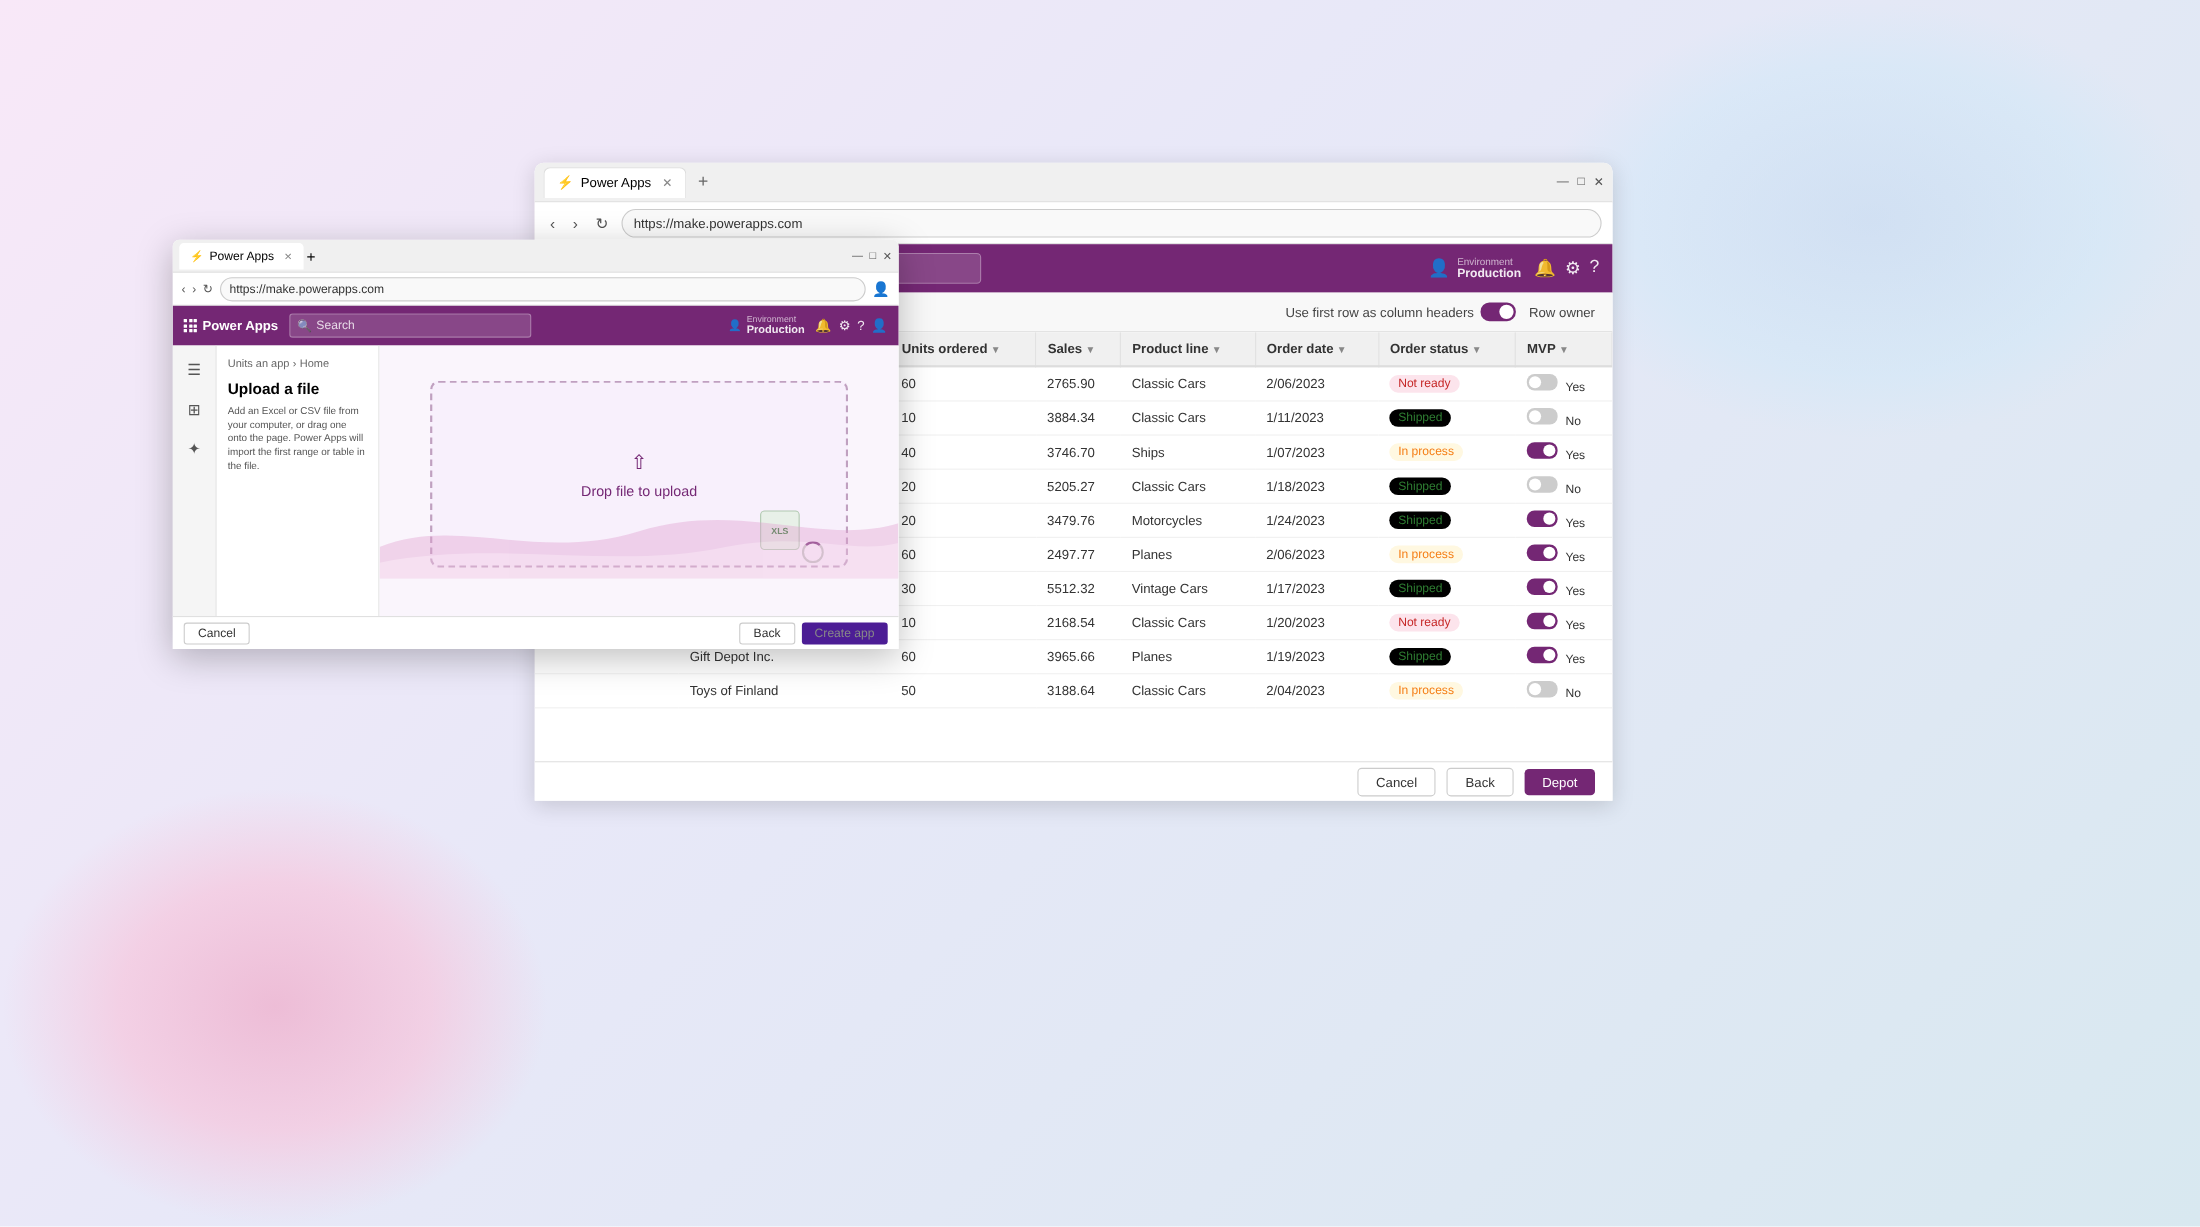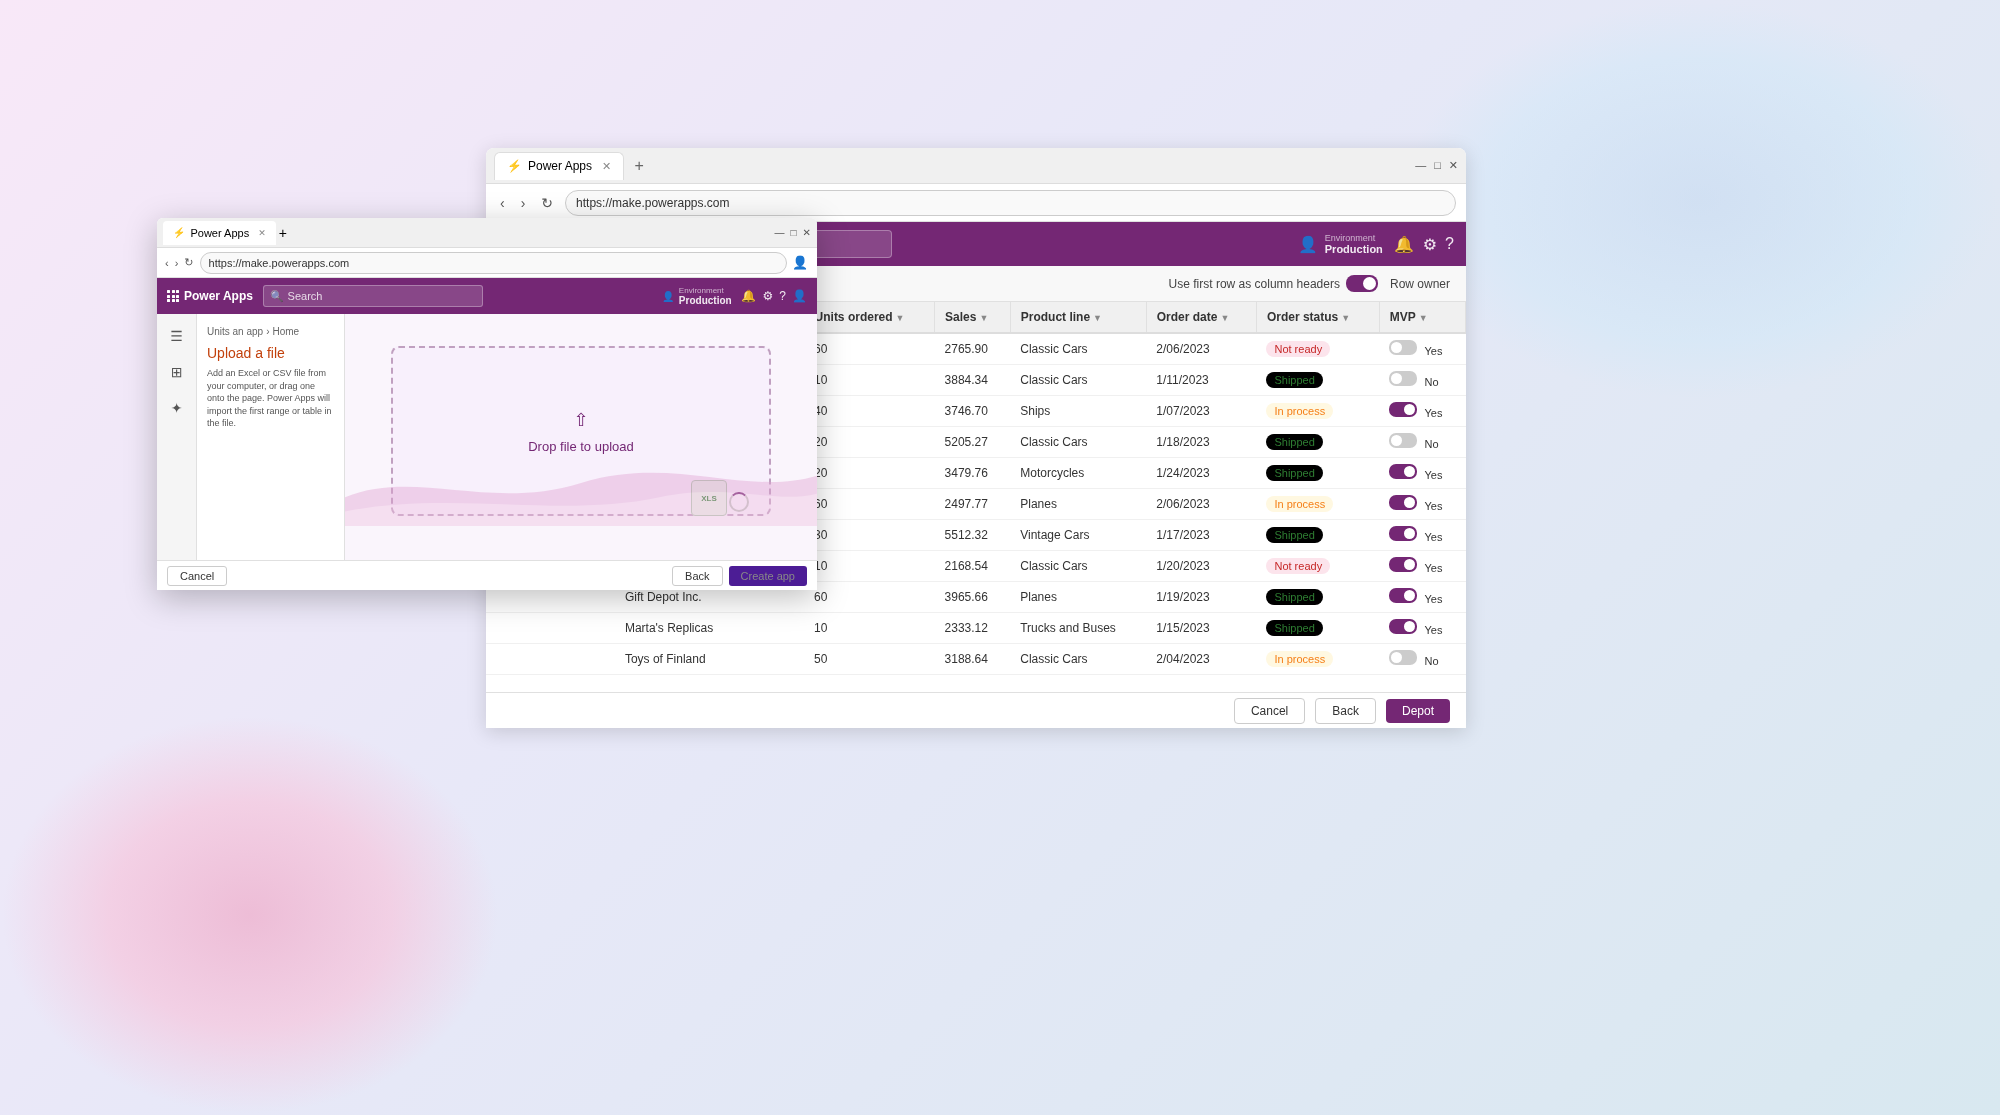--- a/index.html
+++ b/index.html
@@ -483,22 +483,22 @@
     .create-panel .breadcrumb {
       font-size: 10px;
       color: #666;
       margin-bottom: 8px;
       display: flex;
       align-items: center;
       gap: 3px;
     }
     .create-panel h2 {
       font-size: 14px;
-      font-weight: 400;
-      color: #c2410c;
+      font-weight: 700;
+      color: #000000;
       margin-bottom: 6px;
     }
     .create-panel p {
       font-size: 9px;
       color: #555;
       line-height: 1.4;
     }
 
     .upload-area {
       flex: 1;
@@ -527,21 +527,21 @@
       color: #742774;
     }
     .upload-drop-zone .drop-label {
       font-size: 13px;
       color: #742774;
       font-weight: 500;
     }
 
     .file-icon-overlay {
       position: absolute;
-      bottom: 44px;
+      bottom: 60px;
       right: 90px;
       display: flex;
       align-items: center;
       justify-content: flex-end;
     }
     .file-icon-box {
       width: 36px;
       height: 36px;
       background: #e8f0e8;
       border: 1px solid #b0c8b0;
@@ -825,34 +825,20 @@
       <td>1/19/2023</td>
       <td><span class="status-badge status-shipped">Shipped</span></td>
       <td>
         <span class="row-toggle on"></span>
         <span style="margin-left:4px;font-size:11px;">Yes</span>
       </td>
     </tr>
           <tr>
       <td style="color:#742774;font-weight:500;"></td>
       <td class="star-col"></td>
-      <td>Marta's Replicas</td>
-      <td>10</td>
-      <td>2333.12</td>
-      <td>Trucks and Buses</td>
-      <td>1/15/2023</td>
-      <td><span class="status-badge status-shipped">Shipped</span></td>
-      <td>
-        <span class="row-toggle on"></span>
-        <span style="margin-left:4px;font-size:11px;">Yes</span>
-      </td>
-    </tr>
-          <tr>
-      <td style="color:#742774;font-weight:500;"></td>
-      <td class="star-col"></td>
       <td>Toys of Finland</td>
       <td>50</td>
       <td>3188.64</td>
       <td>Classic Cars</td>
       <td>2/04/2023</td>
       <td><span class="status-badge status-in-process">In process</span></td>
       <td>
         <span class="row-toggle off"></span>
         <span style="margin-left:4px;font-size:11px;">No</span>
       </td>

